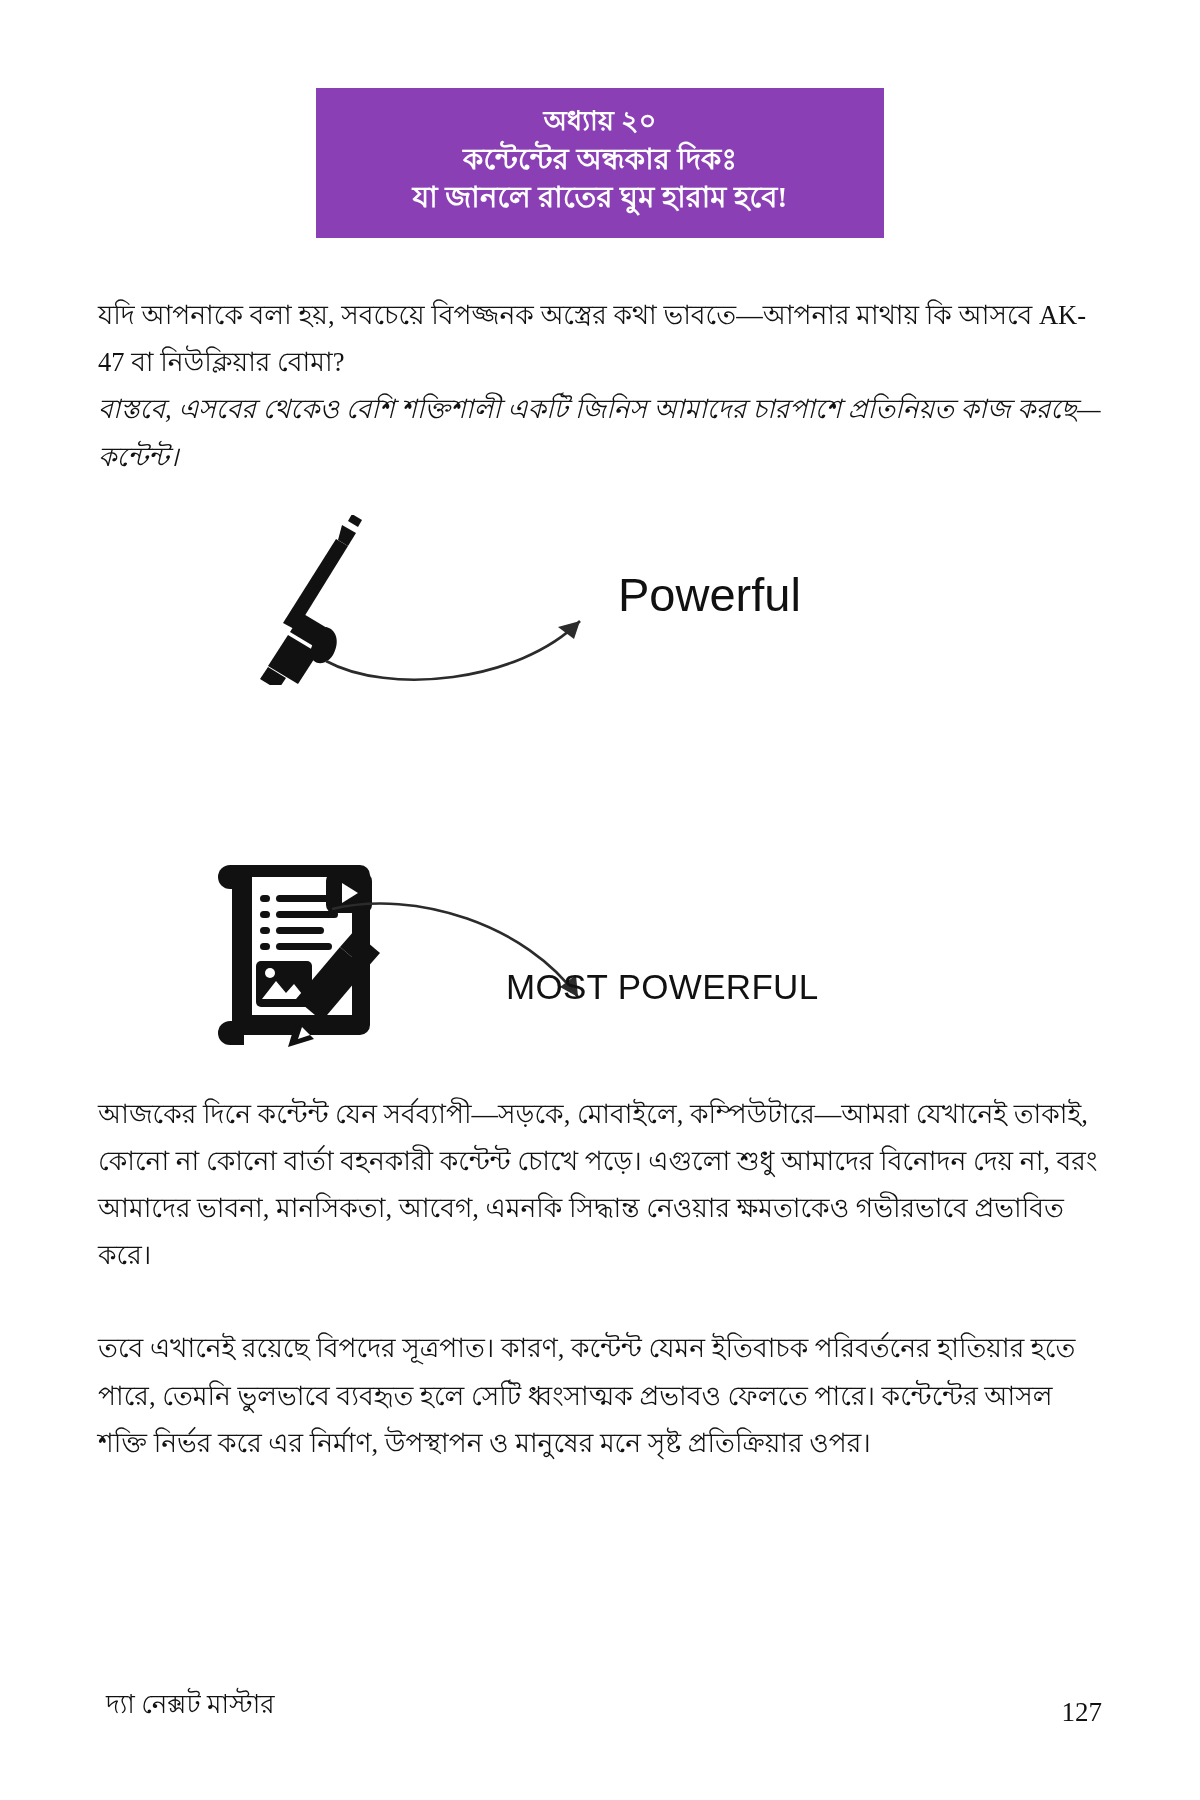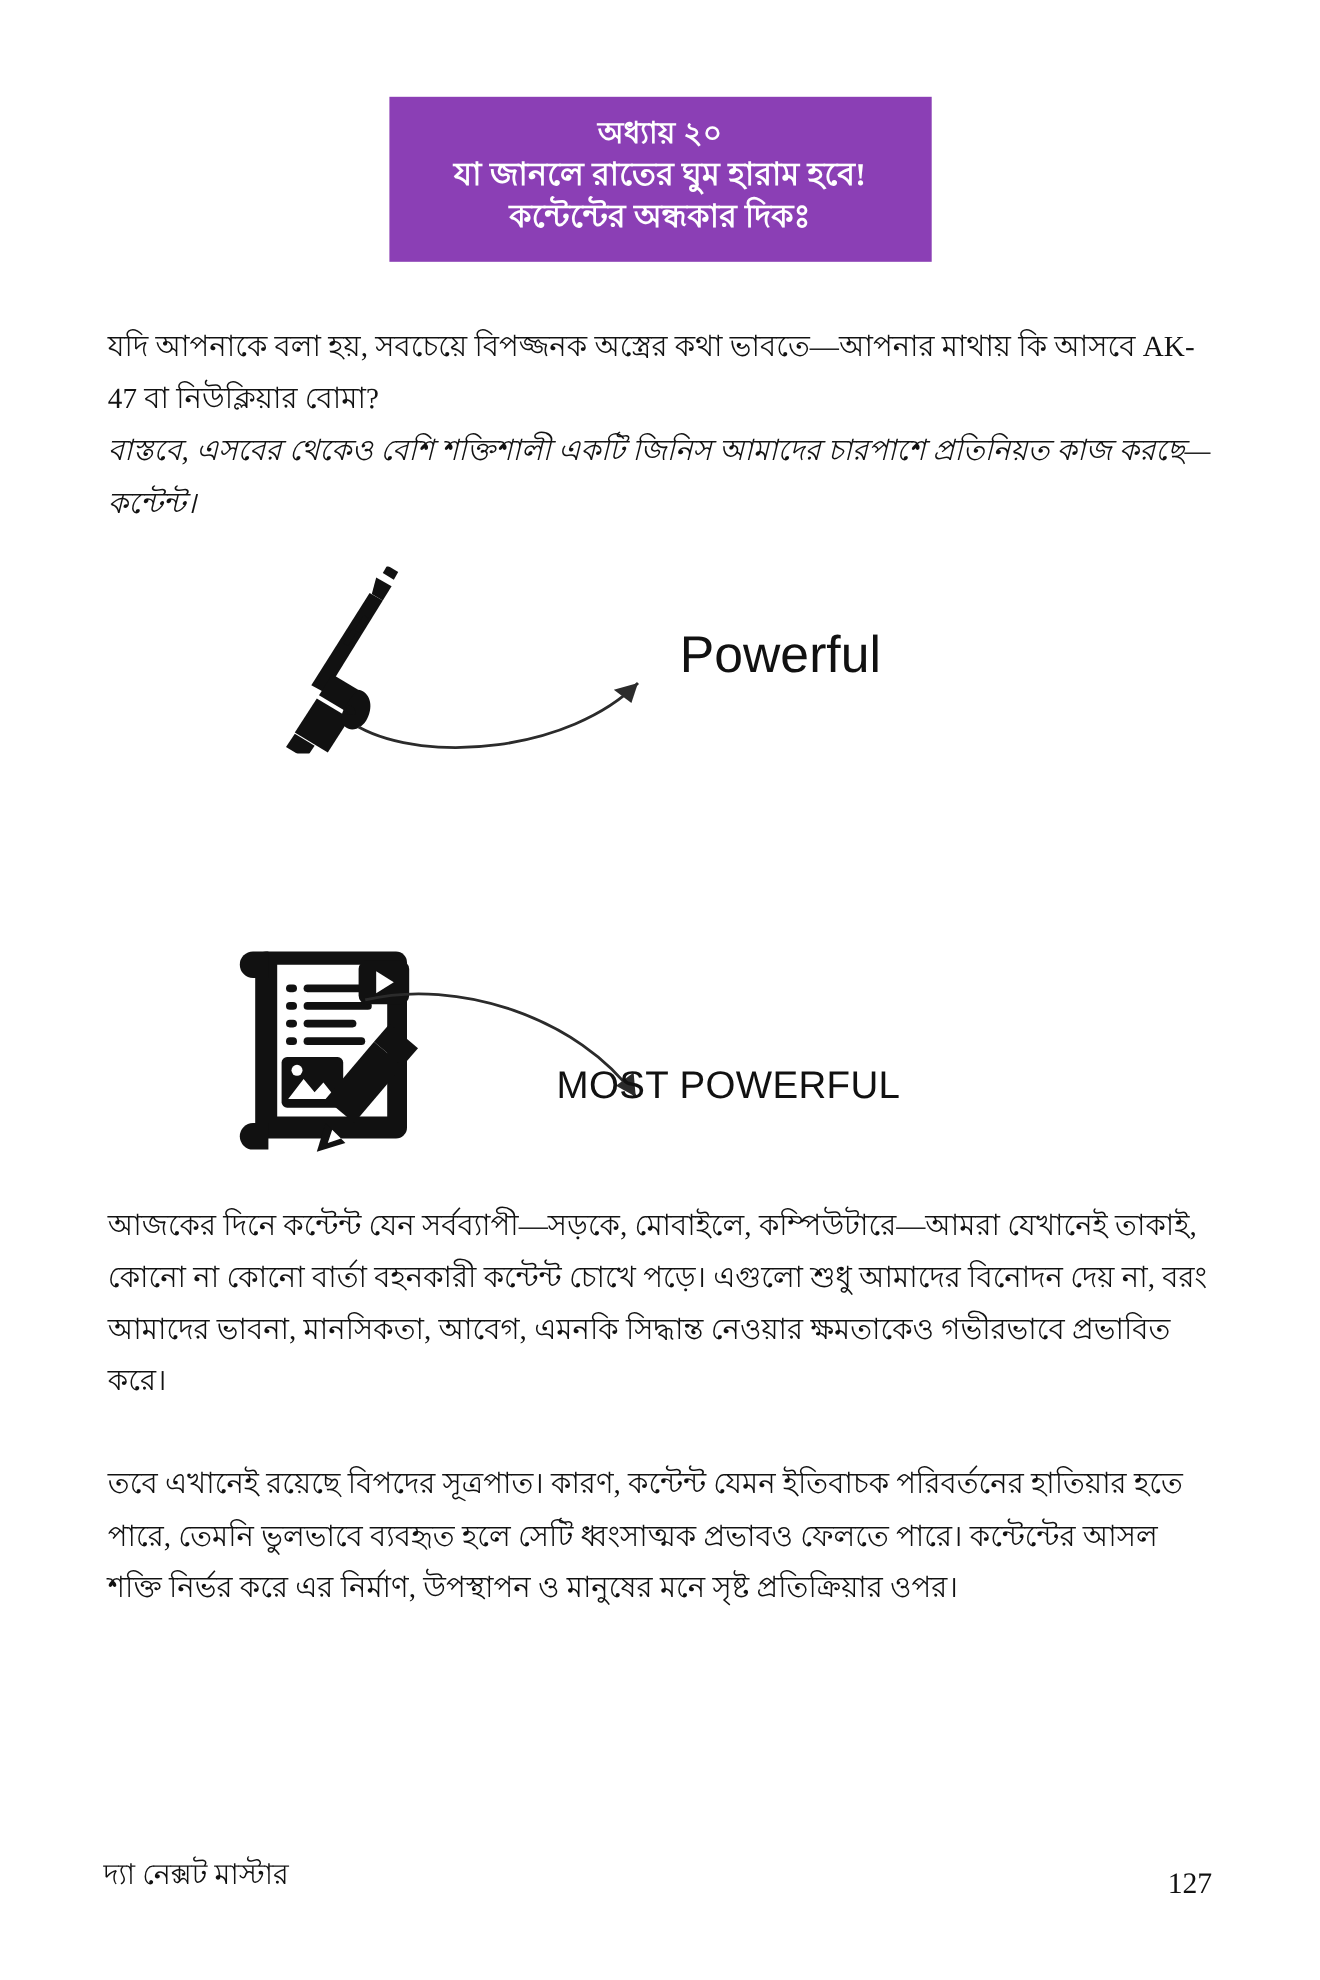--- a/index.html
+++ b/index.html
@@ -25,21 +25,21 @@
   .title-banner-wrap {
     display: flex;
     justify-content: center;
     padding-top: 88px;
   }
   .title-banner {
     background: #8b3fb5;
     color: #ffffff;
     text-align: center;
     padding: 16px 34px 22px 34px;
-    width: 493px;
+    width: 568px;
     box-sizing: border-box;
   }
   .title-banner .line {
     font-family: "Liberation Serif", serif;
     font-weight: 700;
     line-height: 1.32;
     letter-spacing: 0.2px;
   }
   .title-banner .l1 { font-size: 27px; }
   .title-banner .l2 { font-size: 29px; }
@@ -108,21 +108,21 @@
   }
   .arrow-2 {
     position: absolute;
     left: 228px;
     top: 44px;
   }
 
   
   .footer {
     position: absolute;
-    left: 94px;
+    left: 106px;
     right: 98px;
     bottom: 72px;
     display: flex;
     align-items: flex-end;
     justify-content: space-between;
   }
   .footer-left {
     font-size: 26px;
     font-family: "Liberation Serif", serif;
     color: #111111;
@@ -135,22 +135,22 @@
   }
 </style>
 </head>
 <body>
 
 <div class="page">
 
   <div class="title-banner-wrap">
     <div class="title-banner">
       <div class="line l1">অধ্যায় ২০</div>
+      <div class="line l2">কন্টেন্টের অন্ধকার দিকঃ</div>
       <div class="line l3">যা জানলে রাতের ঘুম হারাম হবে!</div>
-      <div class="line l2">কন্টেন্টের অন্ধকার দিকঃ</div>
     </div>
   </div>
 
   <div class="body-block">
     <p class="para">যদি আপনাকে বলা হয়, সবচেয়ে বিপজ্জনক অস্ত্রের কথা ভাবতে—আপনার মাথায় কি আসবে AK-47 বা নিউক্লিয়ার বোমা?</p>
     <p class="para">বাস্তবে, এসবের থেকেও বেশি শক্তিশালী একটি জিনিস আমাদের চারপাশে প্রতিনিয়ত কাজ করছে—কন্টেন্ট।</p>
   </div>
 
   <div class="figure fig-rifle">
     <div class="icon-rifle">

